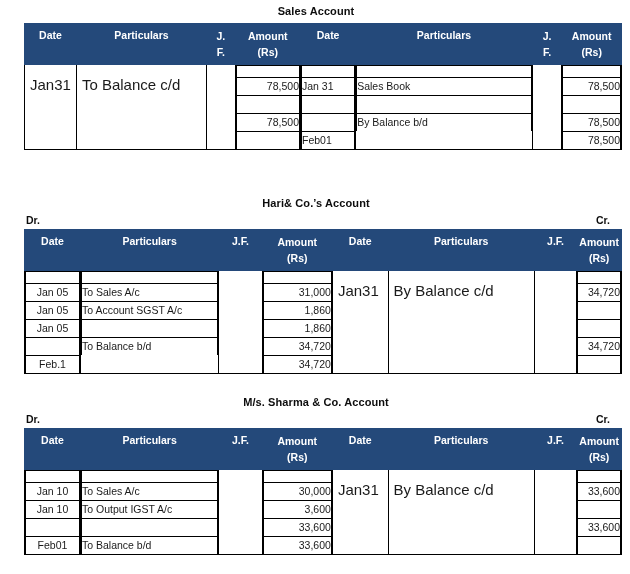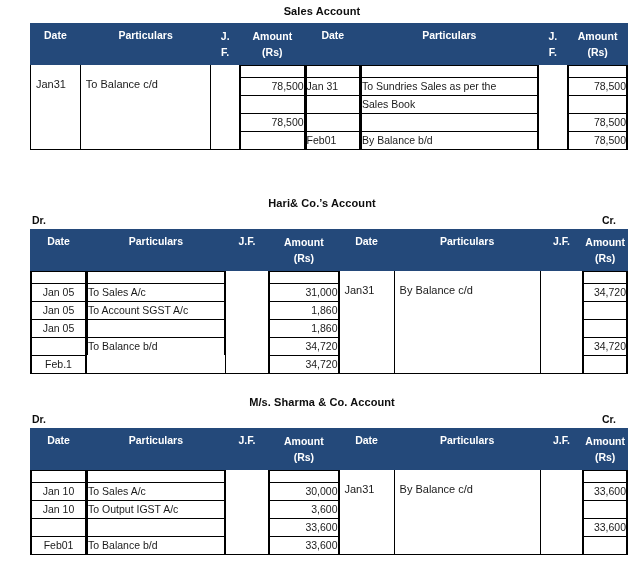--- a/index.html
+++ b/index.html
@@ -9,21 +9,21 @@
   }
   body {
     width: 630px;
     height: 574px;
     font-family: "Liberation Sans", sans-serif;
     color: #000000;
     position: relative;
     overflow: hidden;
   }
 
-  .ledger-block { position: absolute; left: 16px; width: 612px; }
+  .ledger-block { position: absolute; left: 10px; width: 612px; }
 
   .ledger-title {
     text-align: center;
     font-size: 11px;
     font-weight: bold;
     color: #0d0d0d;
     letter-spacing: .1px;
     line-height: 14px;
   }
 
@@ -59,21 +59,21 @@
     text-align: center;
     border: 1px solid #24497A;
     line-height: 15px;
     padding: 4px 2px;
   }
   table.ledger thead th.two-line { line-height: 16px; }
   table.ledger thead th .l2 { display: block; }
 
   
   .cell {
-    font-size: 11px;
+    font-size: 15px;
     line-height: 17px;
     color: #1a1a1a;
     padding: 0 5px;
     white-space: pre-line;
   }
   .cell.ctr { text-align: left; }
   .bold { font-weight: bold; }
 
   .pad-top { padding-top: 11px; }
 
@@ -185,23 +185,20 @@
                   <td class="nb" style="text-align:left">Feb01</td>
                 </tr>
           </tbody>
             </table>
         </td>
         <td style="padding:0">
           <table class="subtable">
             <tbody>
                 <tr>
                   <td class="spacer nb">&nbsp;</td>
-                </tr>
-            <tr>
-                  <td class="nb" style="text-align:left">To Sundries Sales as per the</td>
                 </tr>
             <tr>
                   <td class="nb" style="text-align:left">Sales Book</td>
                 </tr>
             <tr>
                   <td class="nb">&nbsp;</td>
                 </tr>
             <tr>
                   <td class="nb" style="text-align:left">By Balance b/d</td>
                 </tr>

